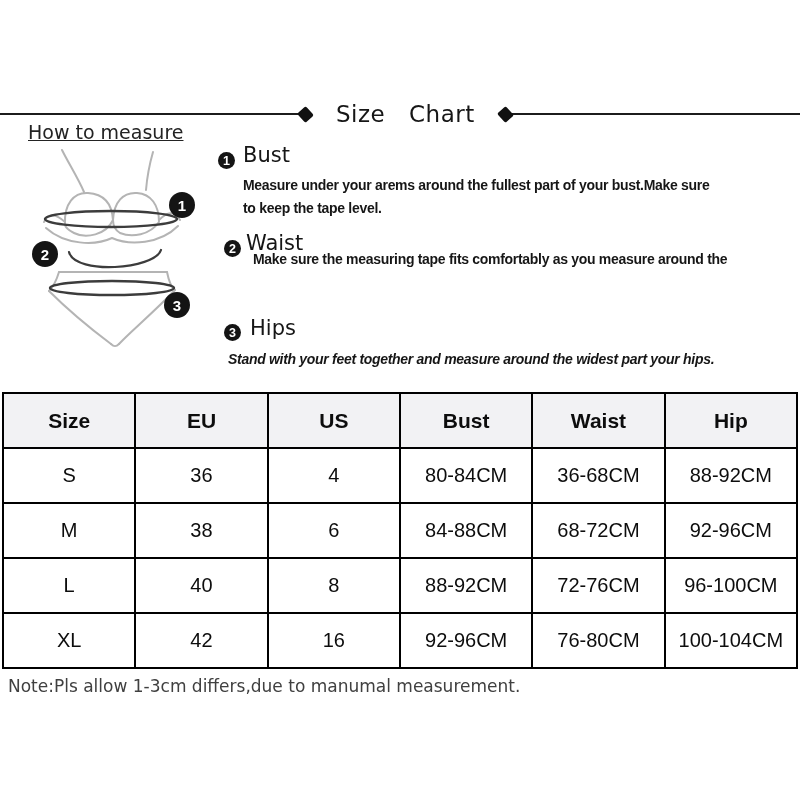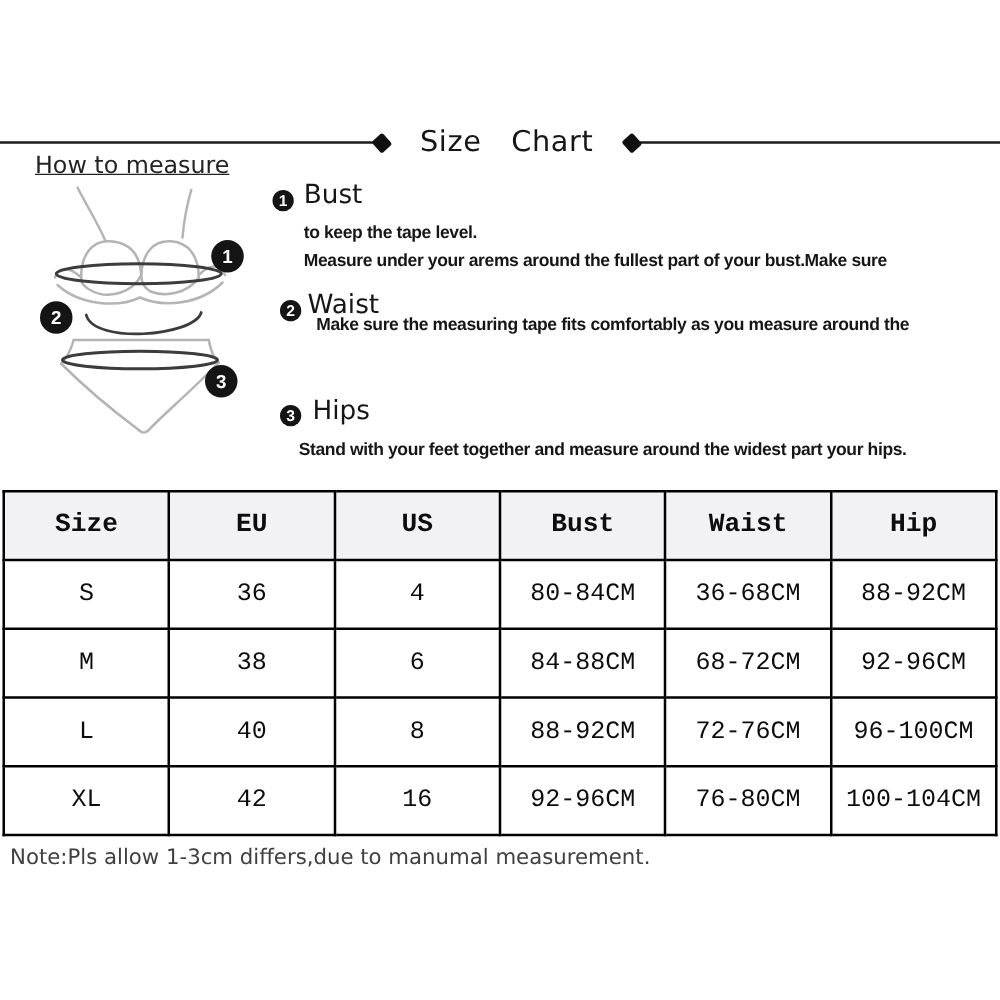--- a/index.html
+++ b/index.html
@@ -43,26 +43,26 @@
   .sec-heading.h2{left:246px;top:231px;}
   .sec-heading.h3{left:250px;top:316px;}
   .sec-body{
     position:absolute;font-family:"Liberation Sans",sans-serif;
     font-size:14px;font-weight:bold;letter-spacing:-0.3px;line-height:23px;
     color:#161616;white-space:nowrap;
   }
   .sec-body.body1{left:243px;top:174px;}
   .sec-body.body2{left:247px;top:248px;}
   .sec-body.body2 div:last-child{padding-left:6px;}
-  .sec-body.body3{left:239px;top:348px;}
+  .sec-body.body3{left:228px;top:348px;font-style:italic;}
   
   .size-table{
     position:absolute;left:2px;top:392px;width:796px;height:276px;
     border-collapse:collapse;table-layout:fixed;
-    font-family:Liberation Mono, monospace;
+    font-family:Liberation Sans, sans-serif;
   }
   .size-table th,.size-table td{
     border:2px solid #000;text-align:center;vertical-align:middle;
     padding:0;color:#0d0d0d;
   }
   .size-table th{height:53px;background:#f2f2f4;font-size:21px;font-weight:bold;}
   .size-table td{height:53px;background:#ffffff;font-size:20px;font-weight:normal;}
   
   .note{position:absolute;left:8px;top:676px;font-size:17px;color:#404040;white-space:nowrap;}
 </style>
@@ -110,22 +110,22 @@
       <circle cx="25" cy="112" r="13" fill="#141414"></circle>
       <text x="25" y="117.5" fill="#ffffff">2</text>
       <circle cx="157" cy="163" r="13" fill="#141414"></circle>
       <text x="157" y="168.5" fill="#ffffff">3</text>
     </g>
   </svg>
 
   <div class="badge b1">1</div>
   <div class="sec-heading h1">Bust</div>
   <div class="sec-body body1">
+    <div>Measure under your arems around the fullest part of your bust.Make sure</div>
     <div>to keep the tape level.</div>
-    <div>Measure under your arems around the fullest part of your bust.Make sure</div>
   </div>
 
   <div class="badge b2">2</div>
   <div class="sec-heading h2">Waist</div>
   <div class="sec-body body2">
     <div>Make sure the measuring tape fits comfortably as you measure around the</div>
   </div>
 
   <div class="badge b3">3</div>
   <div class="sec-heading h3">Hips</div>

